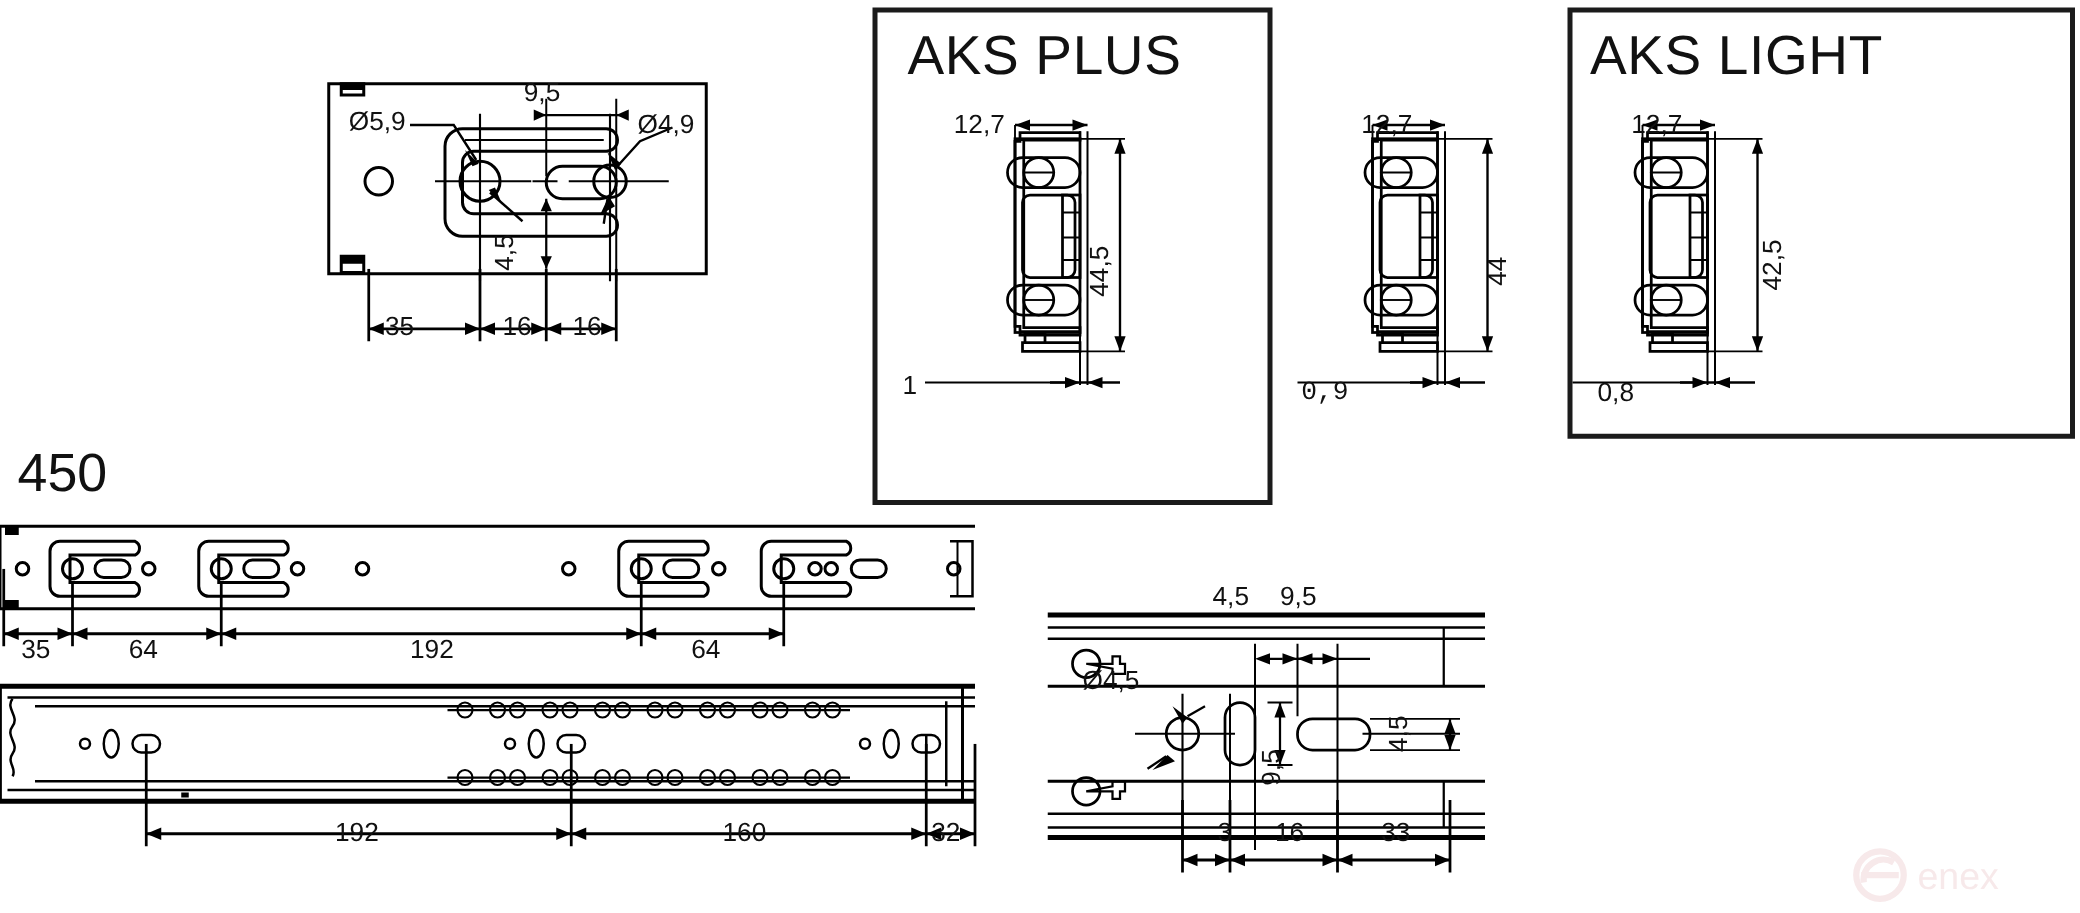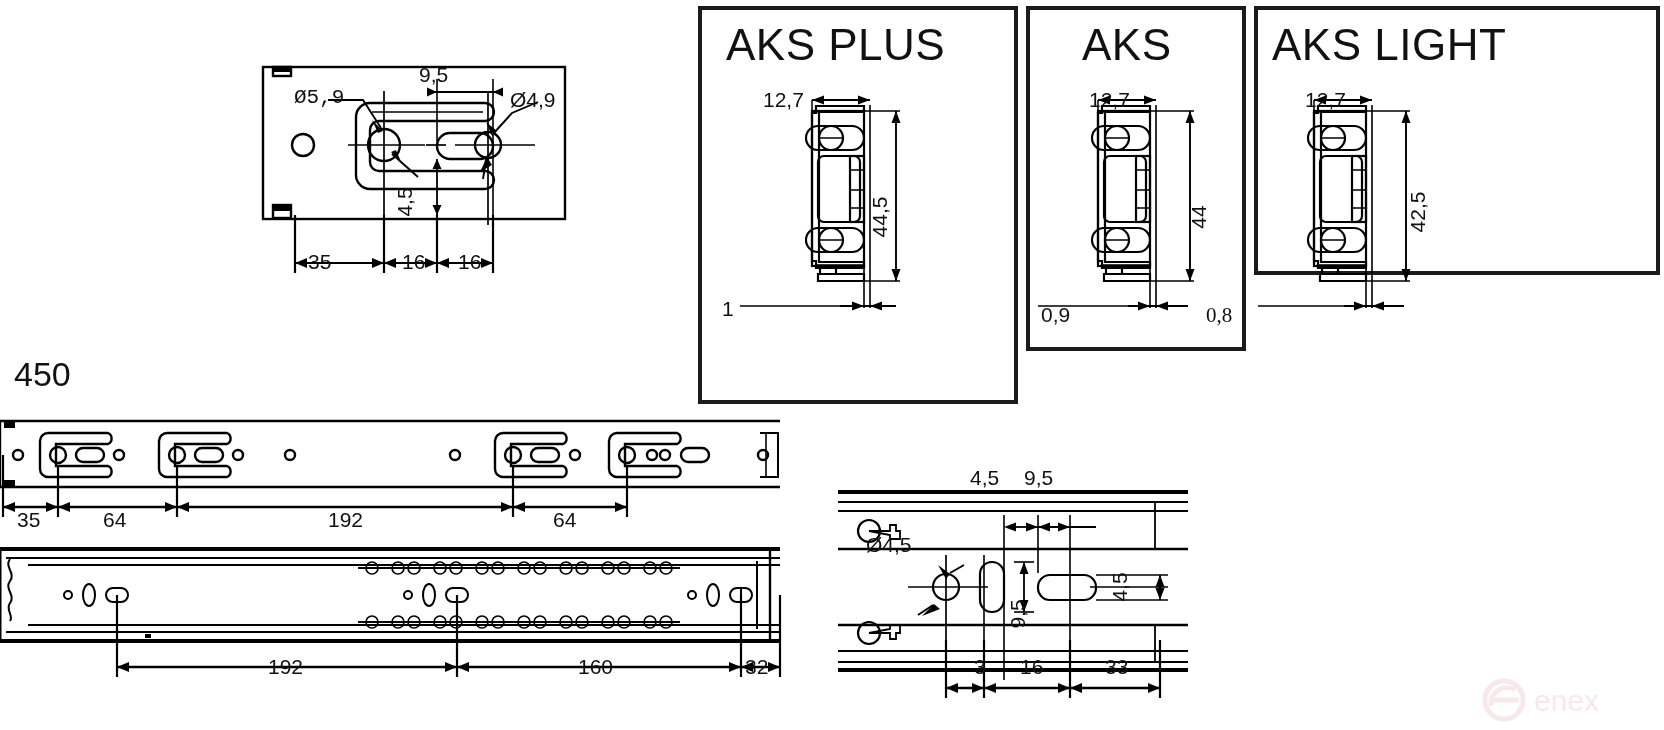--- a/index.html
+++ b/index.html
@@ -9,21 +9,21 @@
     color:#000;
   }
   .stage{position:absolute;left:0;top:0;width:1664px;height:730px;}
   svg{display:block;}
   .abs{position:absolute;}
 
   
   .t{position:absolute;font-family:"Liberation Sans", sans-serif;color:#111;white-space:nowrap;}
   .dim{font-size:21px;letter-spacing:0px;}
   .boxtitle{font-size:44px;letter-spacing:0.5px;}
-  .len{font-size:34px;}
+  .len{font-size:43px;}
 
   .rot90{transform:rotate(-90deg);}
 
   
   .panel{position:absolute;border:4px solid #1b1b1b;background:#fff;box-sizing:border-box;}
 
   .wm{position:absolute;opacity:1;}
 </style>
 </head>
 <body>
@@ -78,21 +78,21 @@
       <polygon points="187,104 182.5,114 191.5,114"></polygon>
       <polygon points="187,160 182.5,150 191.5,150"></polygon>
 
       <polygon points="133,76 122,65 128,78"></polygon>
       <polygon points="141,97 152,109 146,95"></polygon>
       <polygon points="242,81 236,67 247,76"></polygon>
       <polygon points="237,102 230,117 242,110"></polygon>
     </g>
   </svg>
 
-  <div class="t dim" style="left:294px;top:86px;font-family:Liberation Mono, monospace;">Ø5,9</div>
+  <div class="t dim" style="left:279px;top:86px;">Ø5,9</div>
   <div class="t dim" style="left:510px;top:88px;">Ø4,9</div>
   <div class="t dim" style="left:419px;top:63px;">9,5</div>
   <div class="t dim rot90" style="left:390px;top:190px;">4,5</div>
 
   <svg class="abs" style="left:250px;top:215px;" width="330" height="70">
     <g fill="none" stroke="#000" stroke-width="2.2">
       <path d="M45 0 V58"></path>
       <path d="M134 0 V58"></path>
       <path d="M187 0 V58"></path>
       <path d="M243 0 V58"></path>
@@ -155,23 +155,20 @@
       <polygon points="196,33 191.5,45 200.5,45"></polygon>
       <polygon points="196,203 191.5,191 200.5,191"></polygon>
       <polygon points="164,228 152,223.5 152,232.5"></polygon>
       <polygon points="170,228 182,223.5 182,232.5"></polygon>
     </g>
   </svg>
   <div class="t dim" style="left:763px;top:88px;">12,7</div>
   <div class="t dim rot90" style="left:860px;top:205px;">44,5</div>
   <div class="t dim" style="left:722px;top:297px;">1</div>
 
-  <div class="panel" style="left:1026px;top:6px;width:220px;height:345px;">
-    <div class="t boxtitle" style="left:52px;top:10px;">AKS</div>
-  </div>
   <svg class="abs" style="left:1028px;top:78px;" width="216" height="270">
     <g fill="none" stroke="#000" stroke-width="2.2">
       <path d="M70 35 h4 v-7 h48 v6 h-45 v150 h45 v6 h-48 v-7 h-4 Z" fill="#fff"></path>
       <path d="M74 34 h48 M74 187 h48" stroke-width="1.6"></path>
       <rect x="70" y="33" width="52" height="155"></rect>
       <path d="M76 48 h34 a12 12 0 0 1 0 24 h-34 a12 12 0 0 1 0 -24 Z"></path>
       <circle cx="89" cy="60" r="12"></circle>
       <path d="M77 60 h24" stroke-width="1.5"></path>
       <path d="M76 150 h34 a12 12 0 0 1 0 24 h-34 a12 12 0 0 1 0 -24 Z"></path>
       <circle cx="89" cy="162" r="12"></circle>
@@ -195,23 +192,23 @@
       <polygon points="70,22 82,17.5 82,26.5"></polygon>
       <polygon points="128,22 116,17.5 116,26.5"></polygon>
       <polygon points="162,33 157.5,45 166.5,45"></polygon>
       <polygon points="162,203 157.5,191 166.5,191"></polygon>
       <polygon points="122,228 110,223.5 110,232.5"></polygon>
       <polygon points="128,228 140,223.5 140,232.5"></polygon>
     </g>
   </svg>
   <div class="t dim" style="left:1089px;top:88px;">12,7</div>
   <div class="t dim rot90" style="left:1187px;top:205px;">44</div>
-  <div class="t dim" style="left:1041px;top:303px;">0,9</div>
-
-  <div class="panel" style="left:1254px;top:6px;width:406px;height:269px;">
+  <div class="t dim" style="left:1041px;top:303px;font-family:Liberation Mono, monospace;">0,9</div>
+
+  <div class="panel" style="left:1254px;top:6px;width:406px;height:345px;">
     <div class="t boxtitle" style="left:14px;top:10px;">AKS LIGHT</div>
   </div>
   <svg class="abs" style="left:1256px;top:78px;" width="402" height="270">
     <g fill="none" stroke="#000" stroke-width="2.2">
       <path d="M58 35 h4 v-7 h48 v6 h-45 v150 h45 v6 h-48 v-7 h-4 Z" fill="#fff"></path>
       <path d="M62 34 h48 M62 187 h48" stroke-width="1.6"></path>
       <rect x="58" y="33" width="52" height="155"></rect>
       <path d="M64 48 h34 a12 12 0 0 1 0 24 h-34 a12 12 0 0 1 0 -24 Z"></path>
       <circle cx="77" cy="60" r="12"></circle>
       <path d="M65 60 h24" stroke-width="1.5"></path>
@@ -237,21 +234,21 @@
       <polygon points="58,22 70,17.5 70,26.5"></polygon>
       <polygon points="116,22 104,17.5 104,26.5"></polygon>
       <polygon points="150,33 145.5,45 154.5,45"></polygon>
       <polygon points="150,203 145.5,191 154.5,191"></polygon>
       <polygon points="110,228 98,223.5 98,232.5"></polygon>
       <polygon points="116,228 128,223.5 128,232.5"></polygon>
     </g>
   </svg>
   <div class="t dim" style="left:1305px;top:88px;">12,7</div>
   <div class="t dim rot90" style="left:1398px;top:200px;">42,5</div>
-  <div class="t dim" style="left:1206px;top:303px;font-family:Liberation Serif, serif;">0,8</div>
+  <div class="t dim" style="left:1278px;top:303px;">0,8</div>
 
   <div class="t len" style="left:14px;top:355px;">450</div>
 
   <svg class="abs" style="left:0px;top:415px;" width="790" height="100">
     <g fill="none" stroke="#000" stroke-width="2.4">
 
       <path d="M0 6 H780"></path>
       <path d="M0 72 H780"></path>
       <path d="M0 6 V72"></path>
 

